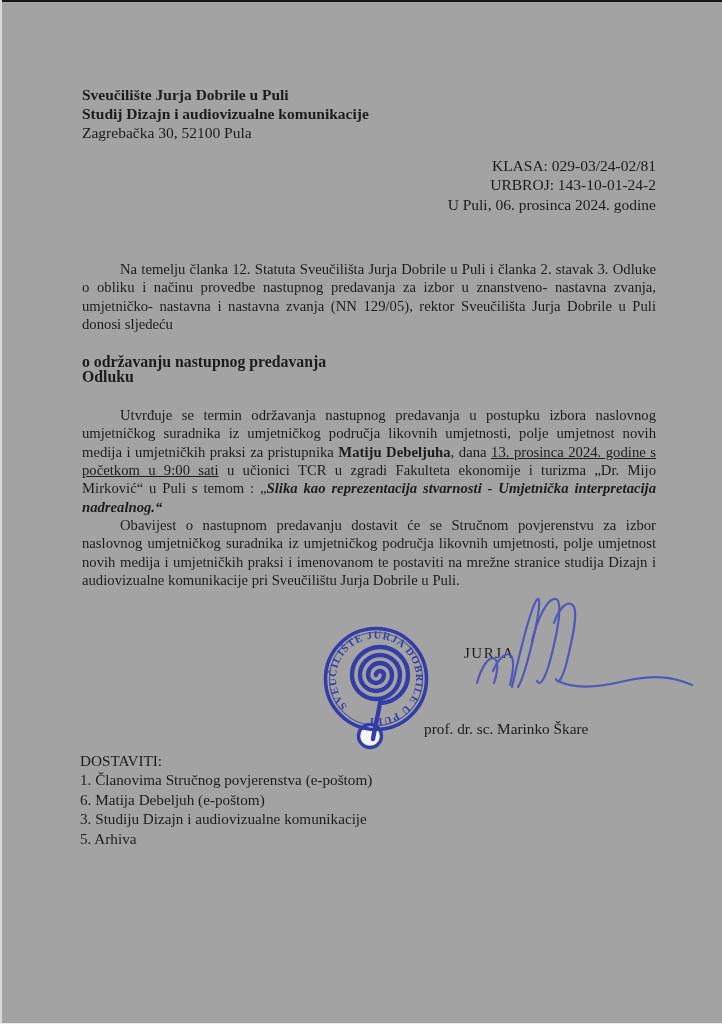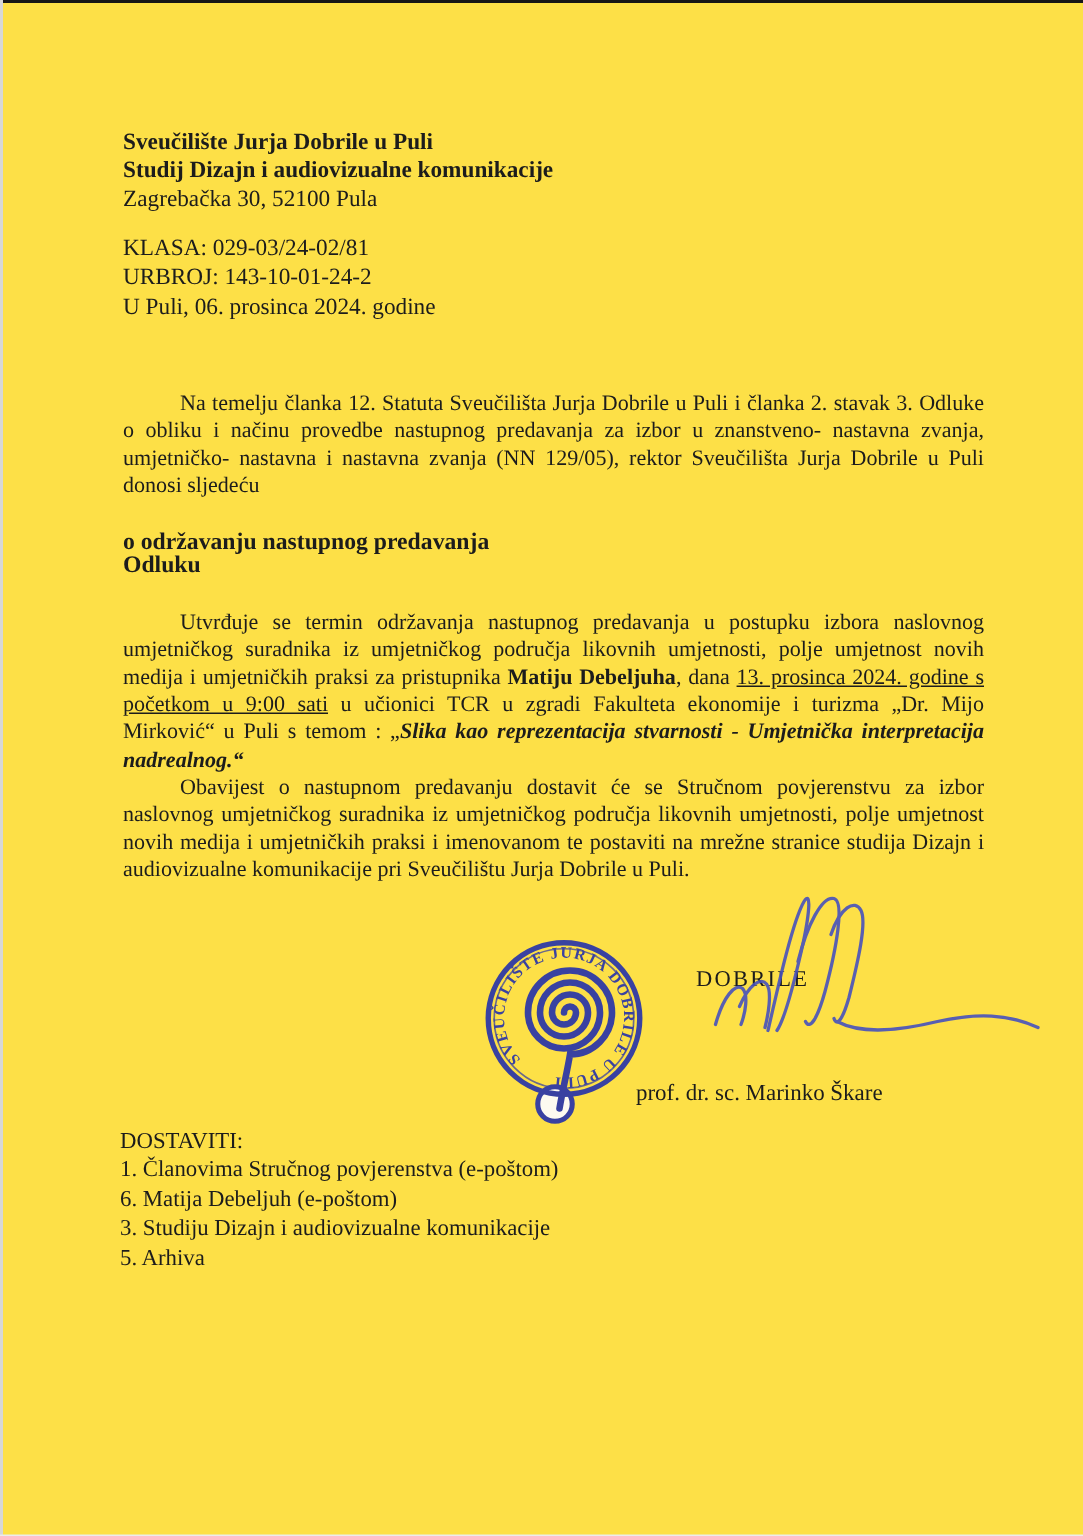--- a/index.html
+++ b/index.html
@@ -1,35 +1,35 @@
 <!DOCTYPE html>
 <html><head>
 <meta charset="utf-8">
 <style>
   html,body{margin:0;padding:0;background:#e9e9e9;}
   .page{
     position:relative;
     width:722px;height:1024px;
-    background:#fde047;
+    background:#a3a3a3;
     font-family:"Liberation Serif","DejaVu Serif",serif;
     color:#1c1c1c;
     overflow:hidden;
     margin:0 auto;
   }
   
   .edge-top{position:absolute;top:0;left:0;width:722px;height:2px;background:#161616;}
   .edge-left{position:absolute;top:0;left:0;width:2px;height:1024px;background:#d7d7d7;}
   .edge-bottom{position:absolute;bottom:0;left:0;width:722px;height:1px;background:#ececec;}
 
   .abs{position:absolute;}
   .col{left:82px;width:574px;}
 
   .header-block{top:85px;font-size:15.5px;line-height:19px;}
   .header-block .b{font-weight:bold;}
-  .meta-block{top:156px;font-size:15.5px;line-height:19.3px;}
+  .meta-block{top:156px;font-size:15.5px;line-height:19.3px;text-align:right;}
 
   .para{
     font-size:14.7px;
     line-height:18.4px;
     text-align:justify;
     text-indent:38px;
   }
   .p-intro{top:245px;}
   .p-term{top:391px;}
   .p-notice{top:501px;}
@@ -100,21 +100,21 @@
            a 12 12 0 0 1 24 0
            a 16 16 0 0 1 -32 0
            a 20 20 0 0 1 40 0
            a 24 24 0 0 1 -48 0
            a 28 28 0 0 1 56 0
            a 28 28 0 0 1 -28 28
            C 62 102 59 114 57 126" fill="none" stroke-width="4.4" stroke-linecap="round" stroke="#2b36a8"></path>
     </g>
   </svg>
 
-  <div class="abs rektor">DOBRILE</div>
+  <div class="abs rektor">JURJA</div>
   <div class="abs sig-name">prof. dr. sc. Marinko Škare</div>
 
   <svg class="abs sign-svg" viewBox="0 0 300 122" xmlns="http://www.w3.org/2000/svg">
     <g fill="none" stroke-width="2.2" stroke-linecap="round" opacity="0.9">
       <path d="M 77 100 C 82 82 90 72 95 76 C 99 80 97 92 94 100 M 93 88 C 99 74 107 68 111 73 C 115 78 112 94 110 102" stroke="#4752bd"></path>
       <path d="M 112 104 C 118 78 128 32 136 18 C 141 10 140 26 134 52 C 128 78 122 98 118 104" stroke="#4752bd"></path>
       <path d="M 132 58 C 138 34 148 14 156 16 C 163 18 158 48 150 78 C 145 96 140 104 137 98" stroke="#4752bd"></path>
       <path d="M 154 40 C 160 22 170 16 174 24 C 178 32 172 58 166 82 C 162 96 158 102 156 96" stroke="#4752bd"></path>
       <path d="M 158 98 C 175 107 200 104 225 98 C 252 92 272 93 292 102" stroke="#4752bd"></path>
     </g>

